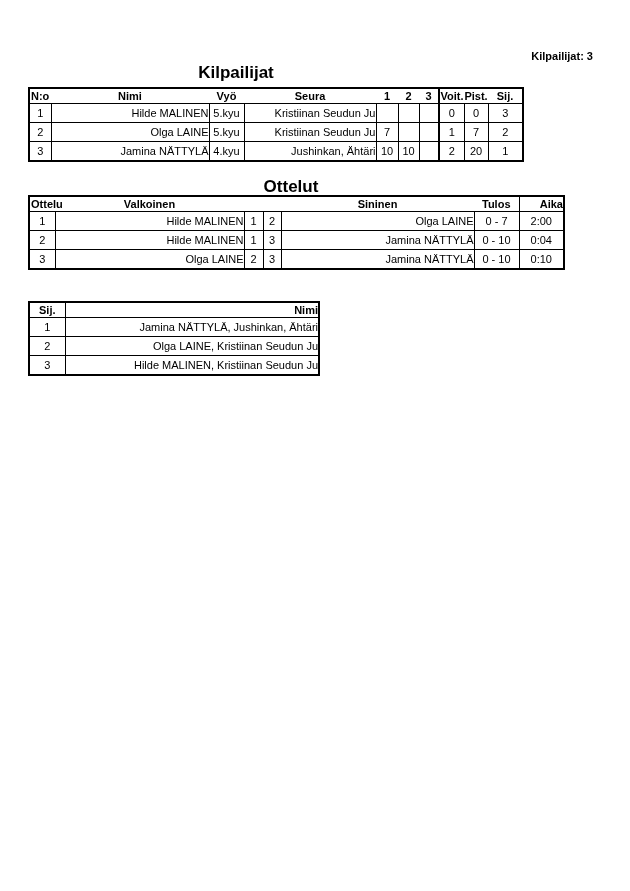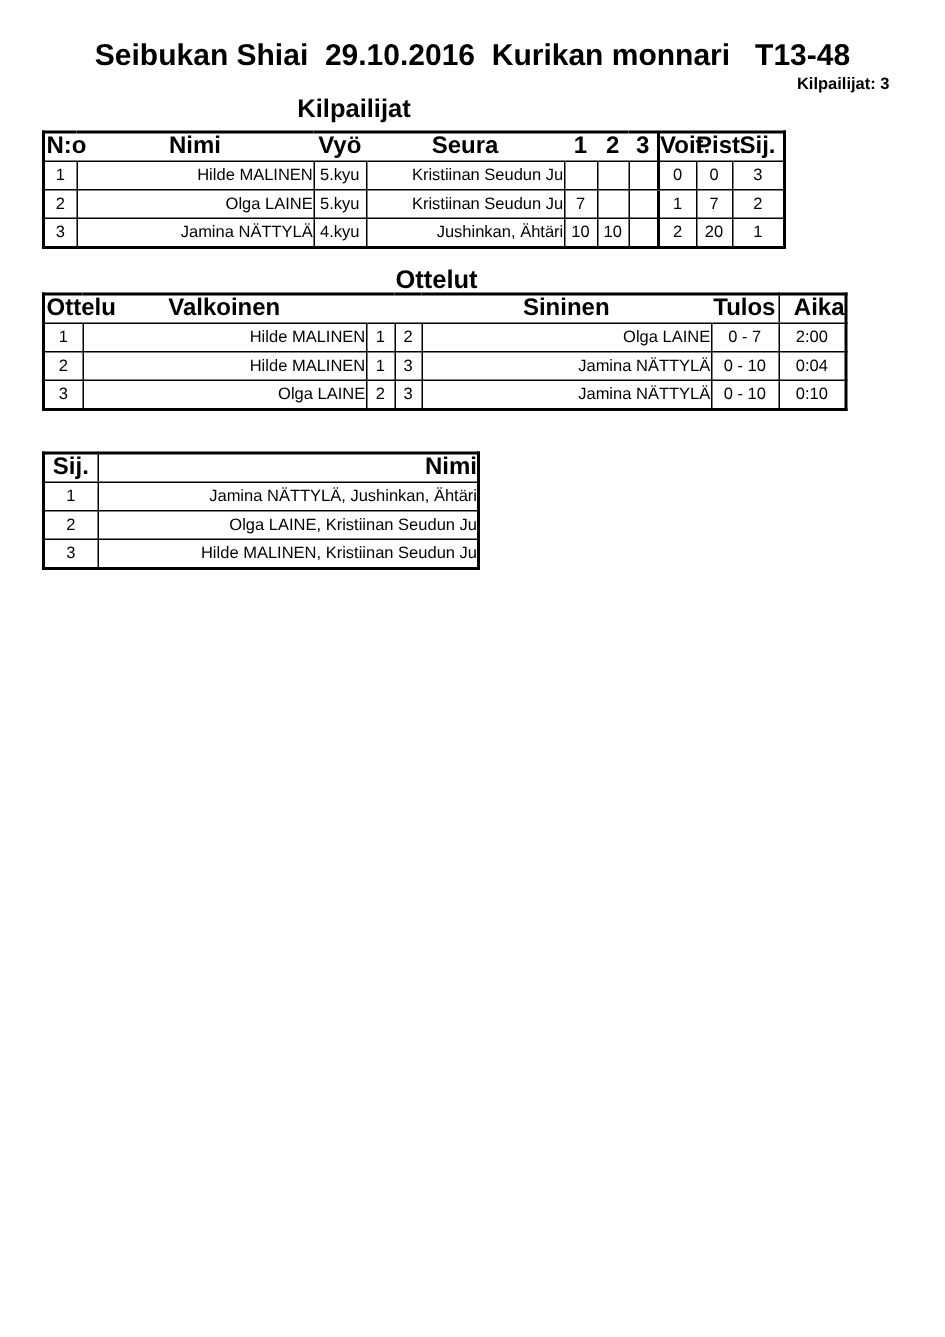--- a/index.html
+++ b/index.html
@@ -44,21 +44,21 @@
     background: #ffffff;
     border: 2px solid #000000;
   }
   #competitors-table { left: 28px; top: 87px;  width: 494px; }
   #matches-table     { left: 28px; top: 195px; width: 535px; border-radius: 21px; }
   #results-table     { left: 28px; top: 301px; width: 290px; }
 
   th {
     border: 0;
     border-bottom: 1px solid #000000;
-    font-size: 16px;
+    font-size: 11px;
     font-weight: bold;
     height: 14px;
     padding: 0;
     white-space: nowrap;
     vertical-align: middle;
     overflow: visible;
   }
   td {
     border: 1px solid #000000;
     font-size: 11px;
@@ -72,21 +72,20 @@
   .l  { text-align: right; padding-left: 6px; }
   .hl { text-align: left; padding-left: 1px; }   
   .thick { border-left: 2px solid #000000 !important; }
   .hdiv  { border-left: 1px solid #000000; text-align: right; }      
 </style>
 </head>
 <body>
 
 <div class="page">
 
-  <div class="report-title">Seibukan Shiai  29.10.2016  Kurikan monnari   T13-48</div>
   <div class="competitor-count">Kilpailijat: 3</div>
 
   <div class="section-heading" id="h-kilpailijat">Kilpailijat</div>
 
   <table id="competitors-table">
     <colgroup>
       <col style="width:22px">
         <col style="width:158px">
         <col style="width:35px">
         <col style="width:132px">

